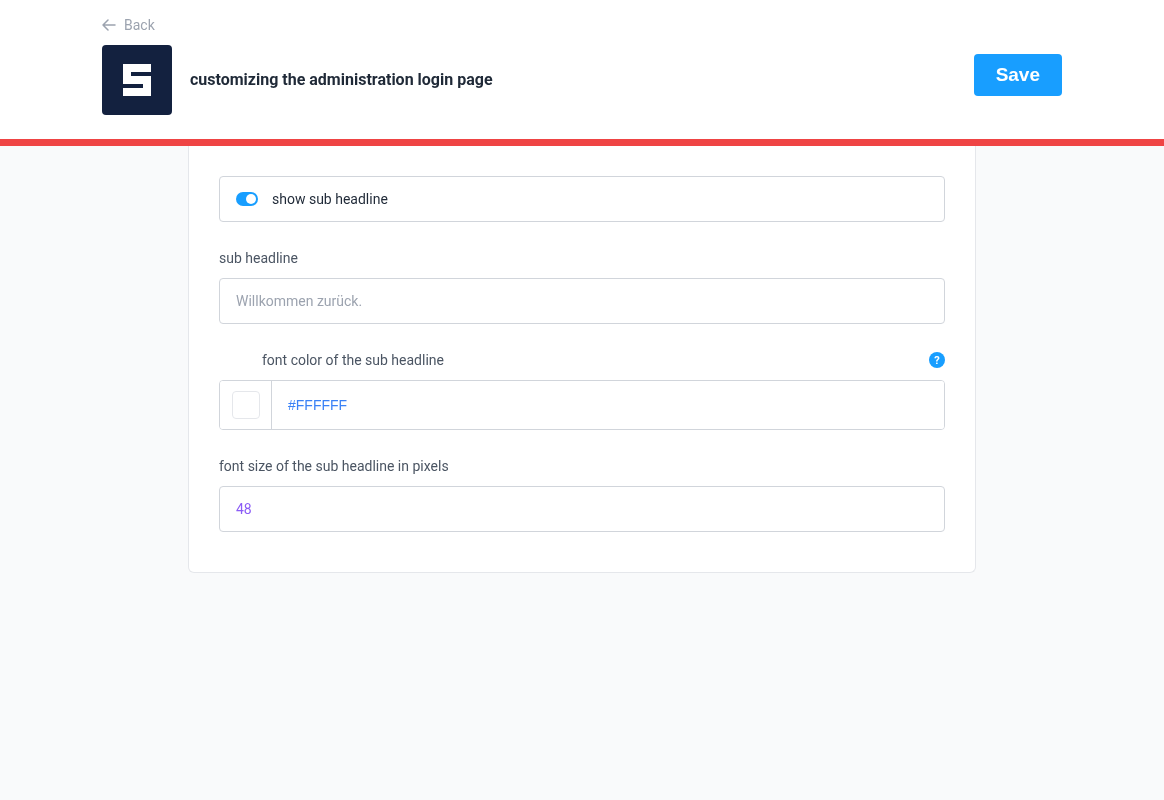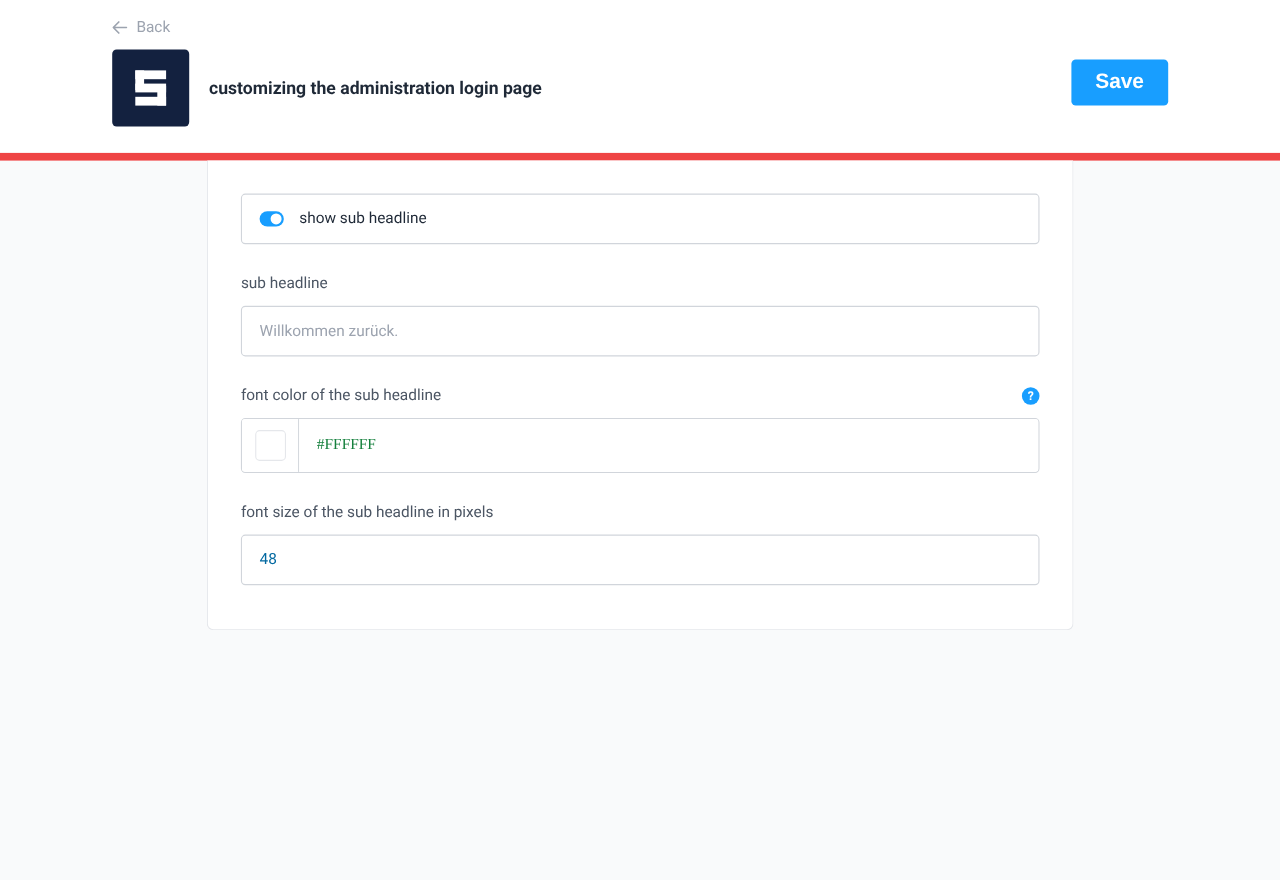--- a/index.html
+++ b/index.html
@@ -123,20 +123,21 @@
       display: block;
       font-size: 14px;
       color: #4b5563;
       margin-bottom: 12px;
     }
     .label-row {
       display: flex;
       align-items: center;
       justify-content: space-between;
       margin-bottom: 12px;
+      margin-left: 43px;
     }
     .label-row .field-label {
       margin-bottom: 0;
     }
     .help-icon {
       width: 16px;
       height: 16px;
       background: #189eff;
       border-radius: 50%;
       display: flex;
@@ -146,21 +147,21 @@
       font-size: 11px;
       font-weight: bold;
       cursor: pointer;
     }
     .text-input {
       width: 100%;
       border: 1px solid #d1d5db;
       border-radius: 4px;
       padding: 14px 16px;
       font-size: 14px;
-      color: #0369a1;
+      color: #8b5cf6;
       font-family: inherit;
     }
     .text-input::placeholder {
       color: #9ca3af;
     }
     .color-row {
       display: flex;
       border: 1px solid #d1d5db;
       border-radius: 4px;
       overflow: hidden;
@@ -179,22 +180,22 @@
       height: 28px;
       background: #fff;
       border: 1px solid #e5e7eb;
       border-radius: 4px;
     }
     .color-input {
       flex: 1;
       border: none;
       padding: 14px 16px;
       font-size: 14px;
-      color: #15803d;
-      font-family: Liberation Serif, serif;
+      color: #3b82f6;
+      font-family: Liberation Sans, sans-serif;
     }
   </style>
 </head>
 <body>
 
 <div class="header">
   <div class="header-inner">
     <div class="back-link">
       <span class="back-arrow">
         <svg width="14" height="12" viewBox="0 0 14 12" fill="none">

